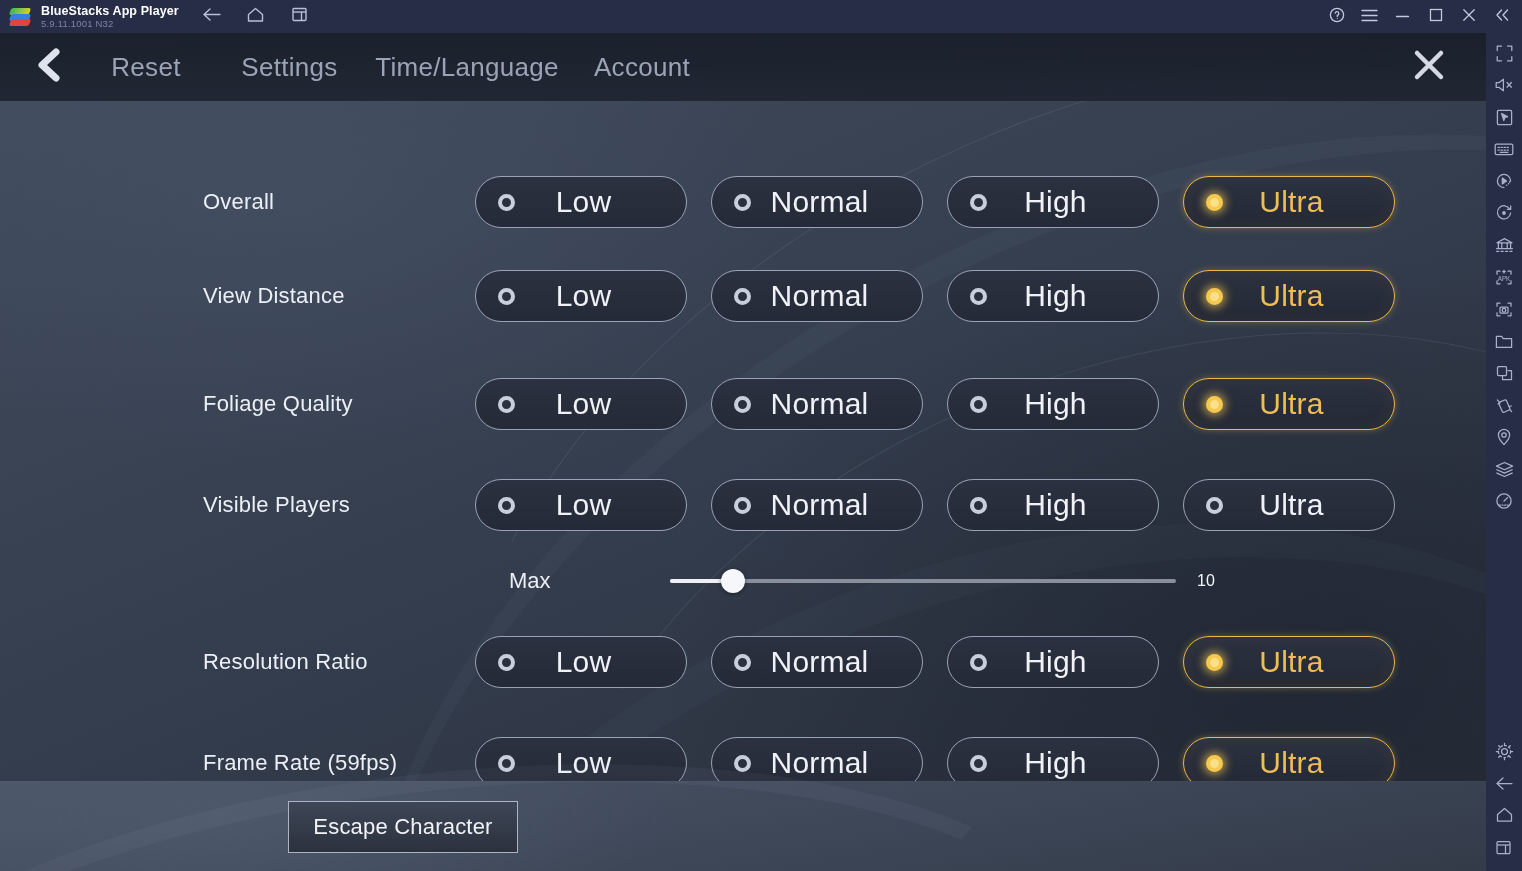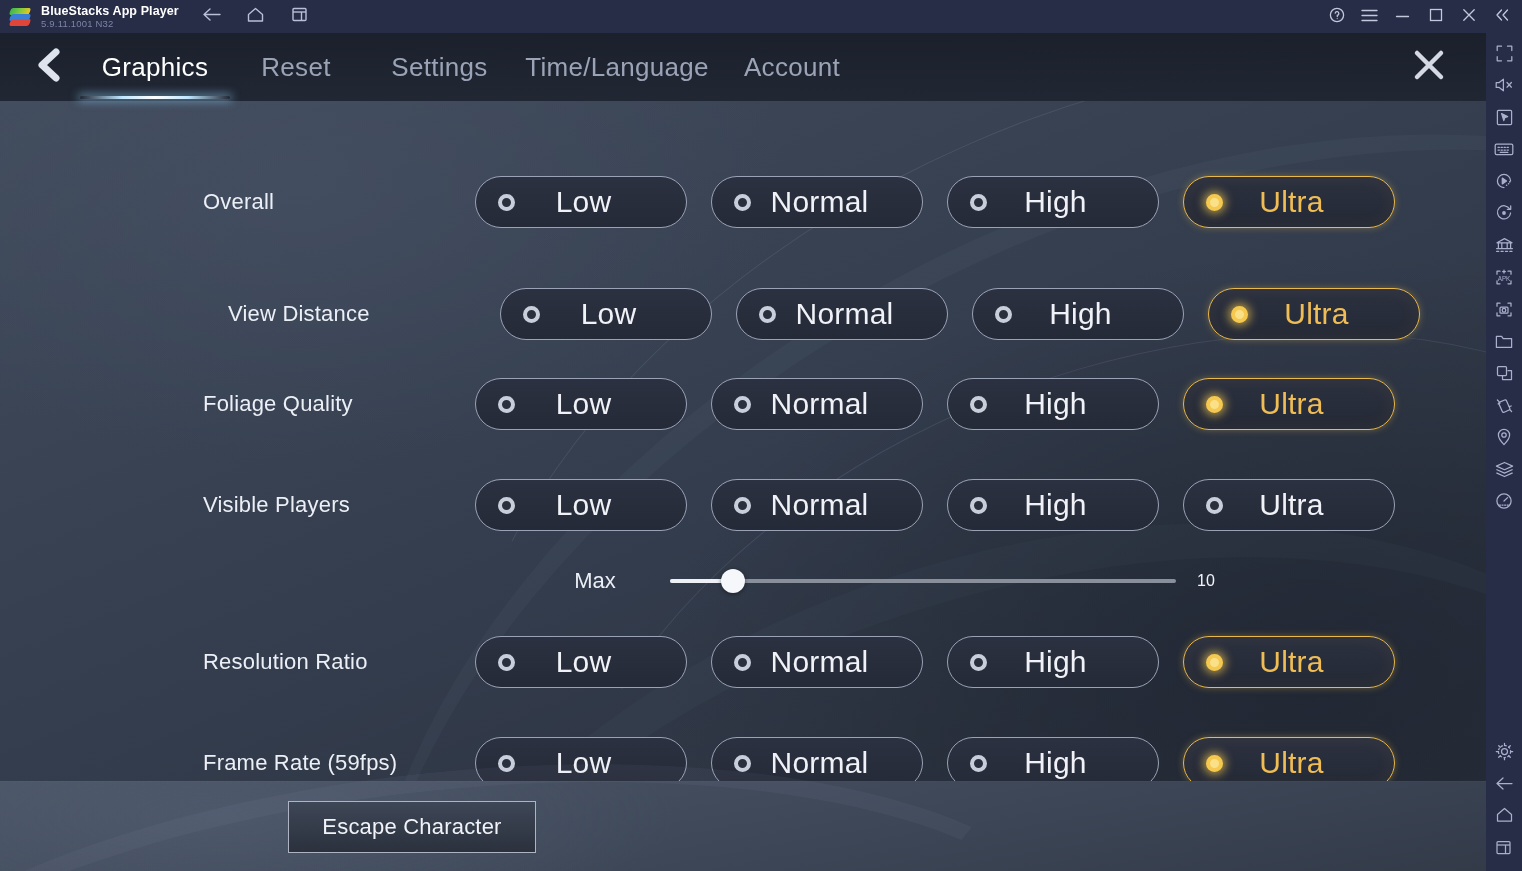--- a/index.html
+++ b/index.html
@@ -171,21 +171,21 @@
   }
   .opt.sel .radio {
     border-color: #f5c84f; background: #fbe08a;
     box-shadow: 0 0 9px 3px rgba(245,200,79,.6);
   }
   .opt.sel .olabel { color: #f0bd55; }
 
   
   .srow { position: absolute; left: 0; width: 1486px; height: 46px; display: flex; align-items: center; }
   .s-label {
-    position: absolute; left: 540px; width: 110px; text-align: center;
+    position: absolute; left: 509px; width: 110px; text-align: left;
     font-size: 22px; color: #eceff6;
   }
   .s-track-wrap {
     position: absolute; left: 670px; width: 506px; height: 22px;
     display: flex; align-items: center; cursor: pointer;
   }
   .s-track { position: absolute; left: 0; width: 506px; height: 4px; border-radius: 2px; background: #8a8f9c; }
   .s-fill { position: absolute; left: 0; height: 4px; border-radius: 2px; background: #eef0f5; }
   .s-thumb {
     position: absolute; width: 24px; height: 24px; border-radius: 50%;
@@ -215,21 +215,21 @@
   }
   .fbtn {
     position: absolute; top: 19px; height: 52px;
     background: linear-gradient(180deg, #3e4757 0%, #2b313d 100%);
     border: 1px solid #aeb4c4;
     display: flex; align-items: center; justify-content: center;
     font-size: 22px; color: #f1f3f8; cursor: pointer;
     letter-spacing: .2px;
   }
   #btn-reset { left: 32px; width: 232px; }
-  #btn-escape { left: 288px; width: 248px; }
+  #btn-escape { left: 288px; width: 230px; }
 </style>
 </head>
 <body>
 
 <div id="app">
 
   <div class="bs-titlebar">
 
     <div class="bs-logo">
       <div class="l1"></div>
@@ -326,23 +326,20 @@
 
     <div class="g-header">
       <div class="g-back">
         <span>
           <svg width="30" height="34" viewBox="0 0 30 34">
               <path d="M22 4 L8 17 L22 30"></path>
             </svg>
         </span>
       </div>
       <div class="g-tabs" id="tabs">
-          <div class="g-tab active" style="width: 150px; justify-content: center;">
-            <span>Graphics</span>
-          </div>
           <div class="g-tab" style="width: 132px; justify-content: center;">
             <span>Reset</span>
           </div>
           <div class="g-tab" style="width: 155px; justify-content: center;">
             <span>Settings</span>
           </div>
           <div class="g-tab" style="width: 200px; justify-content: center;">
             <span>Time/Language</span>
           </div>
           <div class="g-tab" style="width: 150px; justify-content: center;">
@@ -373,21 +370,21 @@
             <div class="opt">
               <div class="radio"></div>
               <div class="olabel">High</div>
             </div>
             <div class="opt sel">
               <div class="radio"></div>
               <div class="olabel">Ultra</div>
             </div>
           </div>
         </div>
-        <div class="row" style="top: 182px; margin-left: 25px;">
+        <div class="row" style="top: 164px;">
           <div class="row-label">View Distance</div>
           <div class="opts">
             <div class="opt">
               <div class="radio"></div>
               <div class="olabel">Low</div>
             </div>
             <div class="opt">
               <div class="radio"></div>
               <div class="olabel">Normal</div>
             </div>

